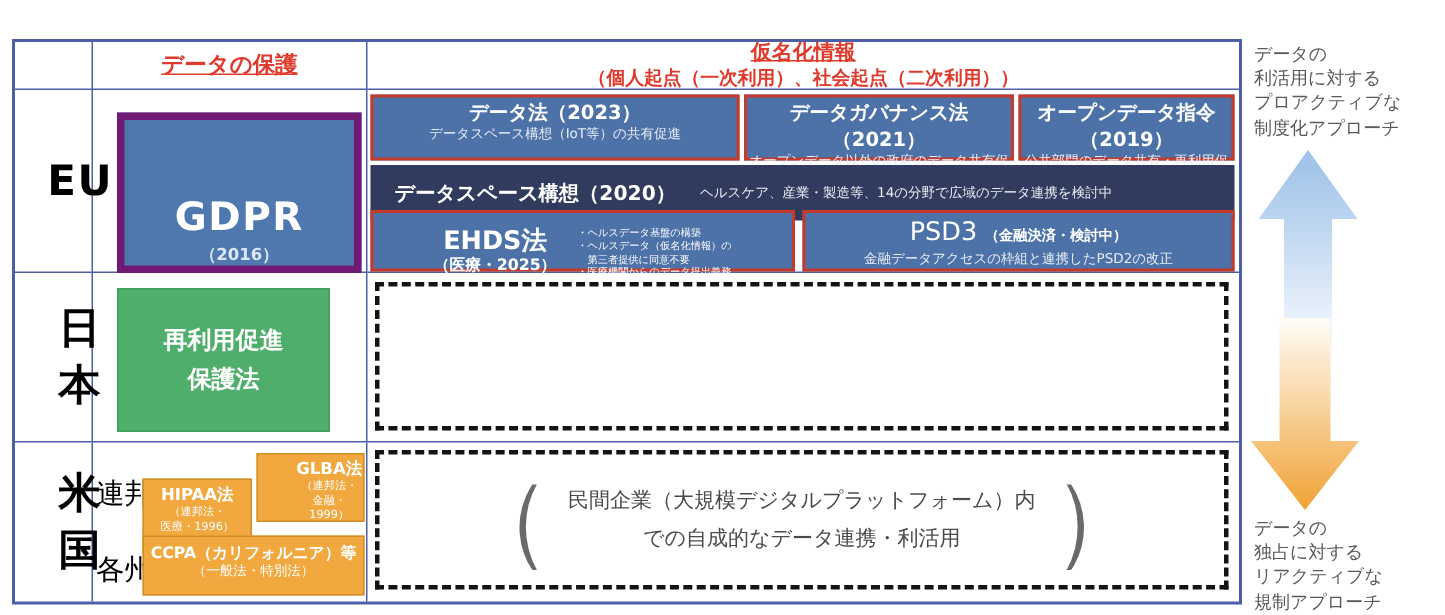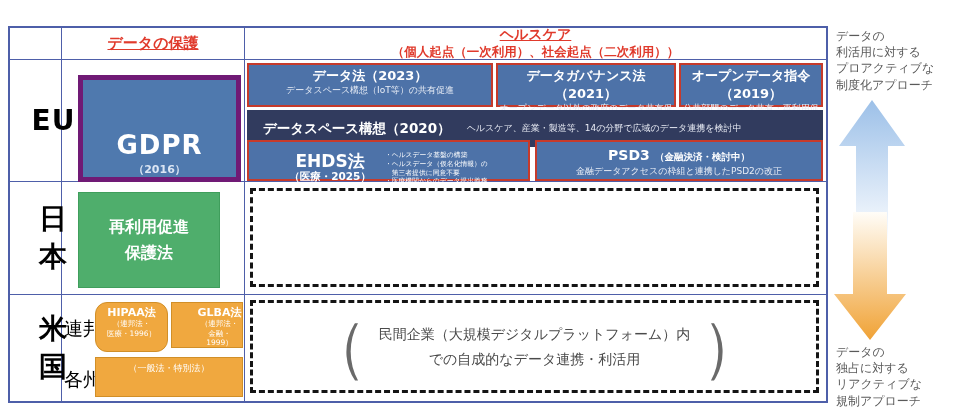--- a/index.html
+++ b/index.html
@@ -47,21 +47,21 @@
             background:#313b5e; color:#fff; display:flex; align-items:center;
             padding-left:16px; gap:16px; box-sizing:border-box; }
   .ds-title { font-weight:bold; font-size:13.5px; }
   .ds-desc  { font-size:9px; color:#e8ebf4; }
   .eu-bot { position:absolute; left:2px; top:80px; right:3px; height:41px; display:flex; gap:5px; }
   .ehds { width:283px; display:flex; align-items:center; justify-content:center; gap:14px; padding-top:16px; }
   .ehds-title { font-weight:bold; font-size:17px; line-height:1.05; }
   .ehds-sub   { font-weight:bold; font-size:10.5px; }
   .ehds-bullets { font-size:6.8px; line-height:1.3; text-align:left; white-space:pre-line; color:#fff; }
   .psd3 { flex:1; padding-top:3px; }
-  .psd3-title { font-weight:bold; font-size:14px; }
+  .psd3-title { font-weight:normal; font-size:17px; }
   .psd3-sub   { font-weight:bold; font-size:9.5px; }
   .psd3-desc  { font-size:9px; color:#e8edf6; margin-top:1px; }
 
   
   .jp-law { position:absolute; left:16px; top:10px; width:140px; height:94px;
             background:#4fae6c; border:1px solid #3f9e5c; color:#fff; font-weight:bold;
             font-size:16px; line-height:1.6; display:flex; align-items:center;
             justify-content:center; text-align:center; white-space:pre-line; }
 
   
@@ -73,21 +73,21 @@
   .note-paren { color:#6a6a6a; font-size:58px; font-weight:normal; transform:scaleY(1.15); }
 
   
   .sublab { position:absolute; font-size:19px; color:#000; }
   .fed-label { left:2px; top:21px; }
   .states-label { left:2px; top:72px; }
   .orange { background:#f0a83f; border:1px solid #d18f28; color:#fff; text-align:center;
             position:absolute; box-sizing:border-box; padding-top:3px; }
   .ob-title { font-weight:bold; font-size:11px; line-height:1.2; }
   .ob-desc  { font-size:7.5px; line-height:1.25; white-space:pre-line; }
-  .hipaa { left:33px; top:7px; width:73px; height:50px;border-radius:12px; }
+  .hipaa { left:33px; top:24px; width:73px; height:50px; }
   .glba  { left:109px; top:7px; width:72px; height:46px;padding-left:25px; }
   .ccpa  { left:33px; top:62px; width:148px; height:40px; padding-top:5px; }
   .ccpa .ob-title { font-size:10.5px; }
   .ccpa .ob-desc  { font-size:9px; }
 
   
   .side-txt { position:absolute; color:#5a5a5a; font-size:12px; line-height:1.35; white-space:pre-line; }
   .side-top { left:836px; top:28px; width:126px; }
   .side-bot { left:836px; top:344px; width:126px; }
   .arrow { position:absolute; }
@@ -99,21 +99,21 @@
 
 <div class="stage">
 
   <div class="tbl">
 
     <div class="cell"></div>
     <div class="cell h-prot">
       <span>データの保護</span>
     </div>
     <div class="cell cr h-util">
-      <div class="t1">ヘルスケア</div>
+      <div class="t1">仮名化情報</div>
       <div class="t2">（個人起点（一次利用）、社会起点（二次利用））</div>
     </div>
 
     <div class="cell rowlab">EU</div>
     <div class="cell">
       <div class="gdpr">
         <div class="g1">GDPR</div>
         <div class="g2">（2016）</div>
       </div>
     </div>
@@ -174,20 +174,21 @@
         <div class="ob-desc">（連邦法・
 医療・1996）</div>
       </div>
       <div class="orange glba">
         <div class="ob-title">GLBA法</div>
         <div class="ob-desc">（連邦法・
 金融・1999）</div>
       </div>
       <div class="sublab states-label">各州</div>
       <div class="orange ccpa">
+        <div class="ob-title">CCPA（カリフォルニア）等</div>
         <div class="ob-desc">（一般法・特別法）</div>
       </div>
     </div>
     <div class="cell cb cr">
       <div class="dashbox us-dash">
         <span class="note-paren">（</span>
         <div class="note-txt">民間企業（大規模デジタルプラットフォーム）内
 での自成的なデータ連携・利活用</div>
         <span class="note-paren">）</span>
       </div>

